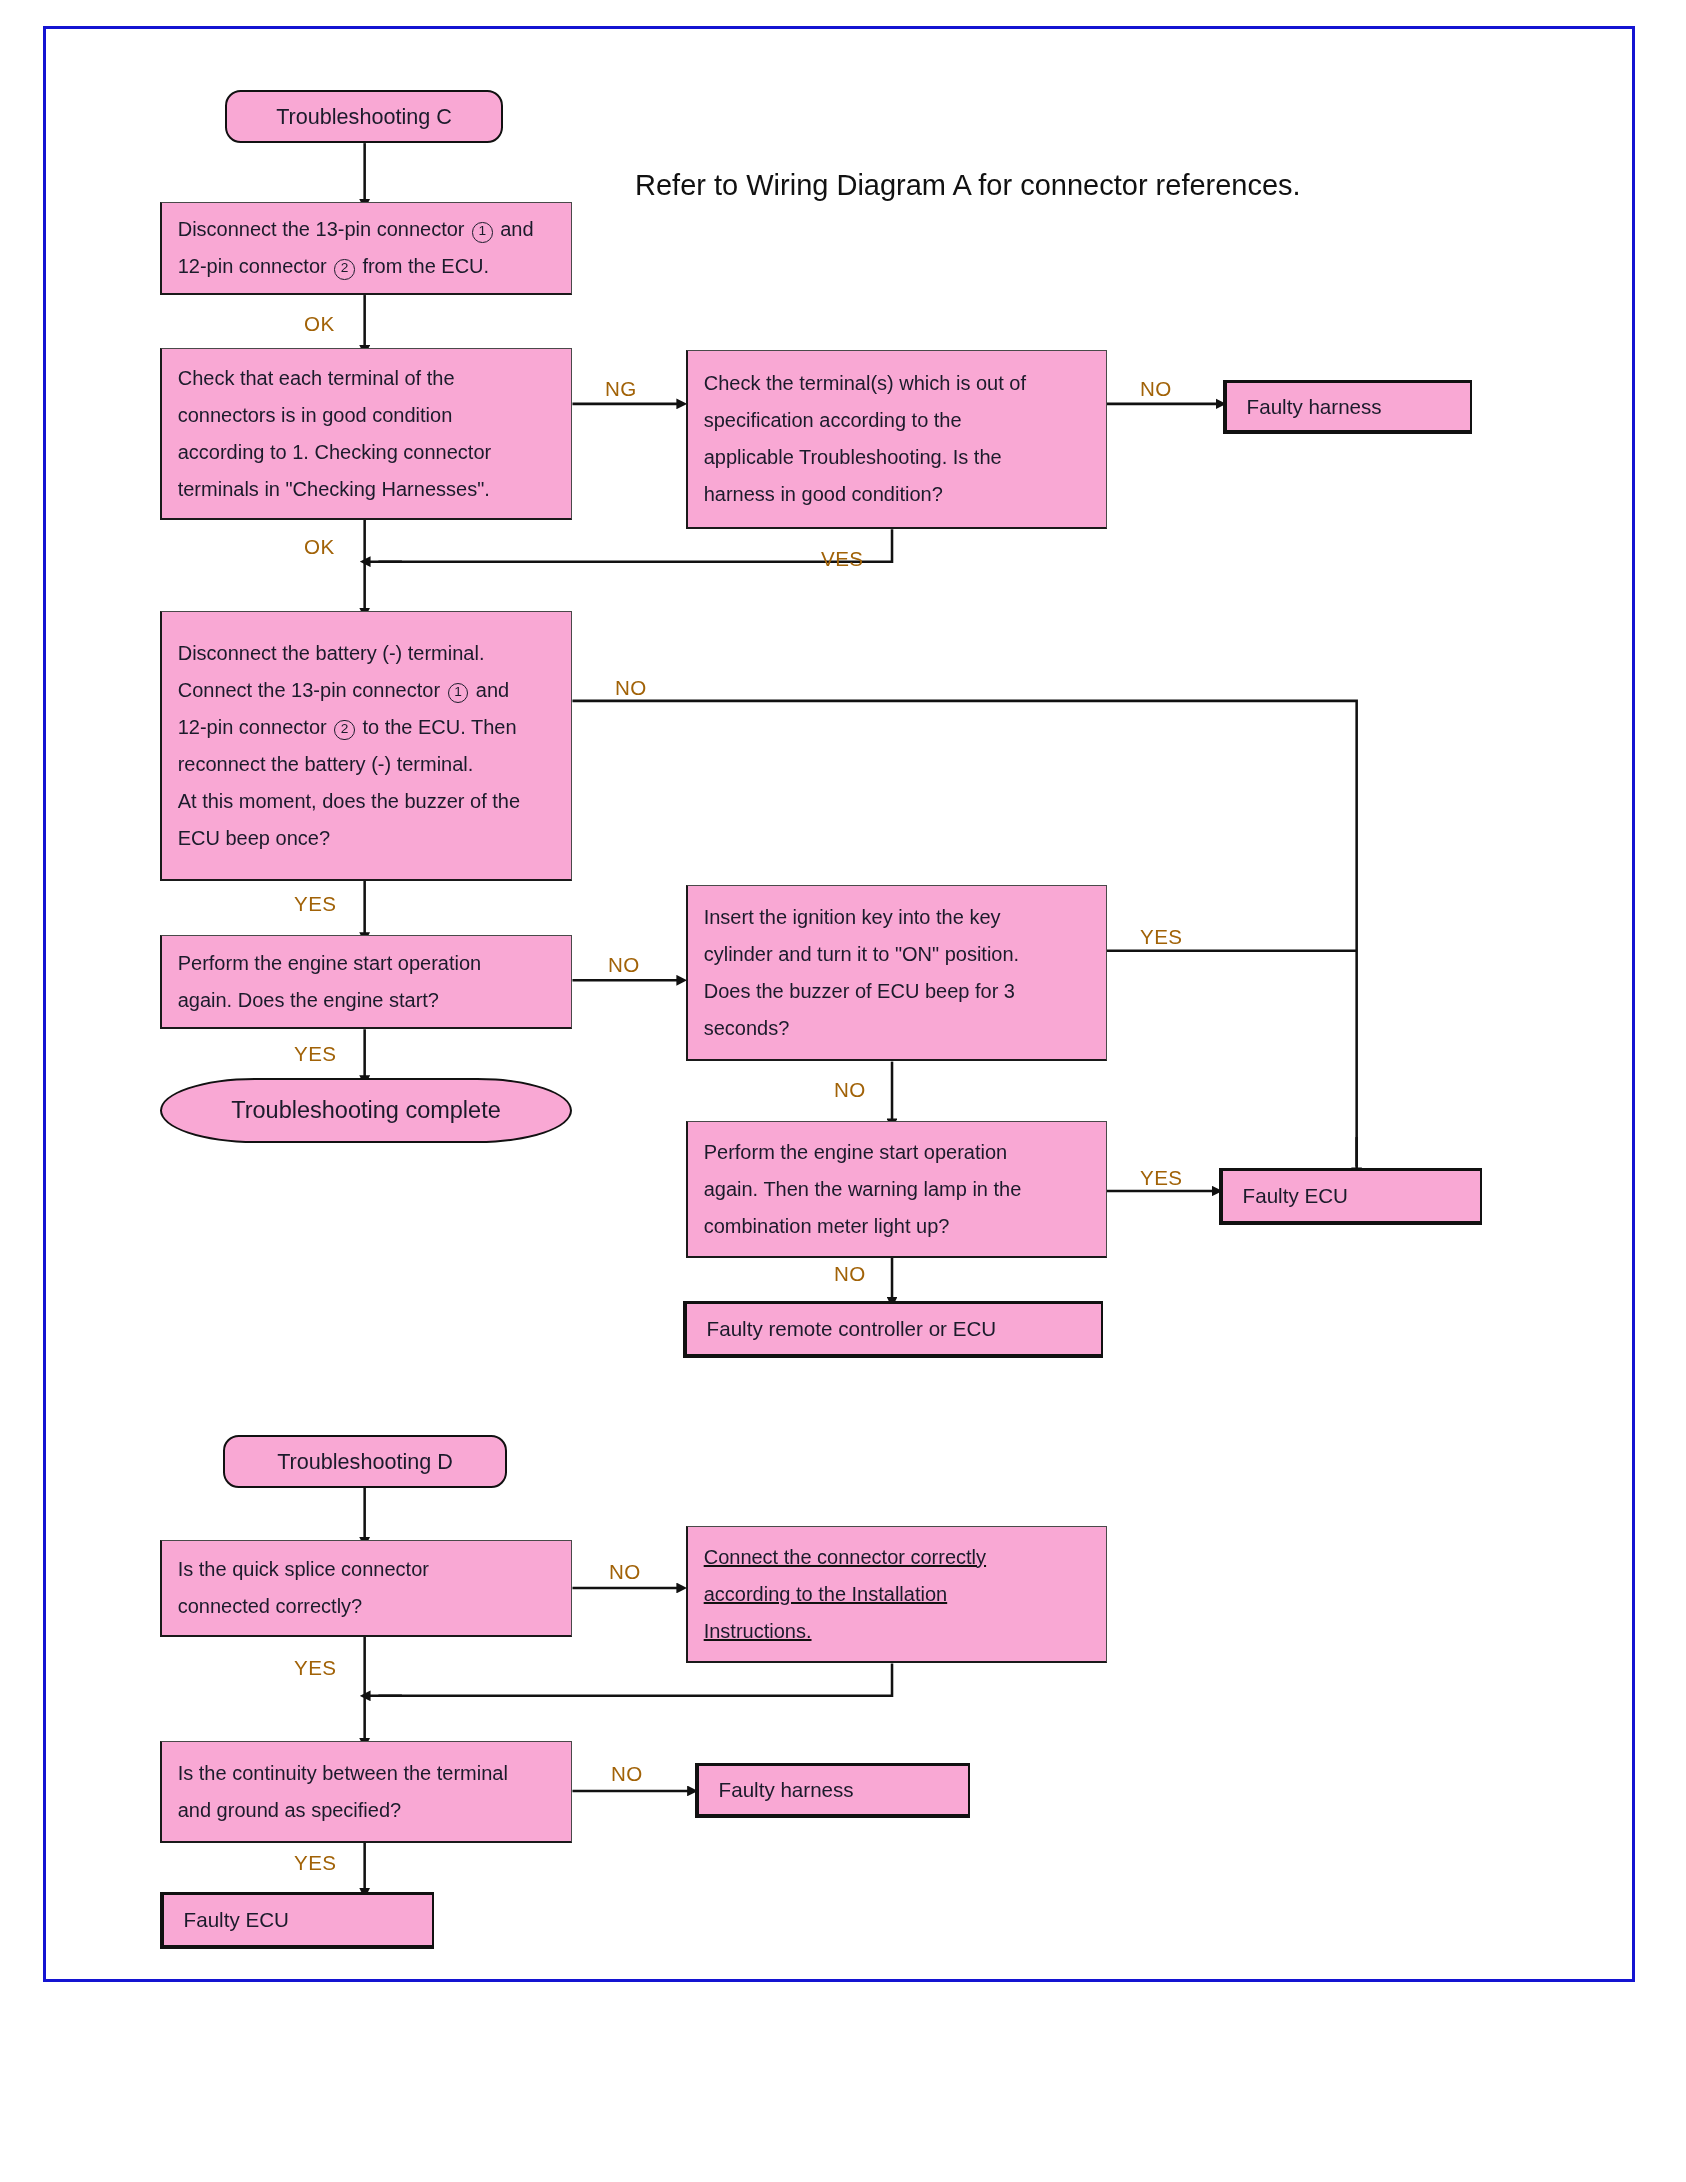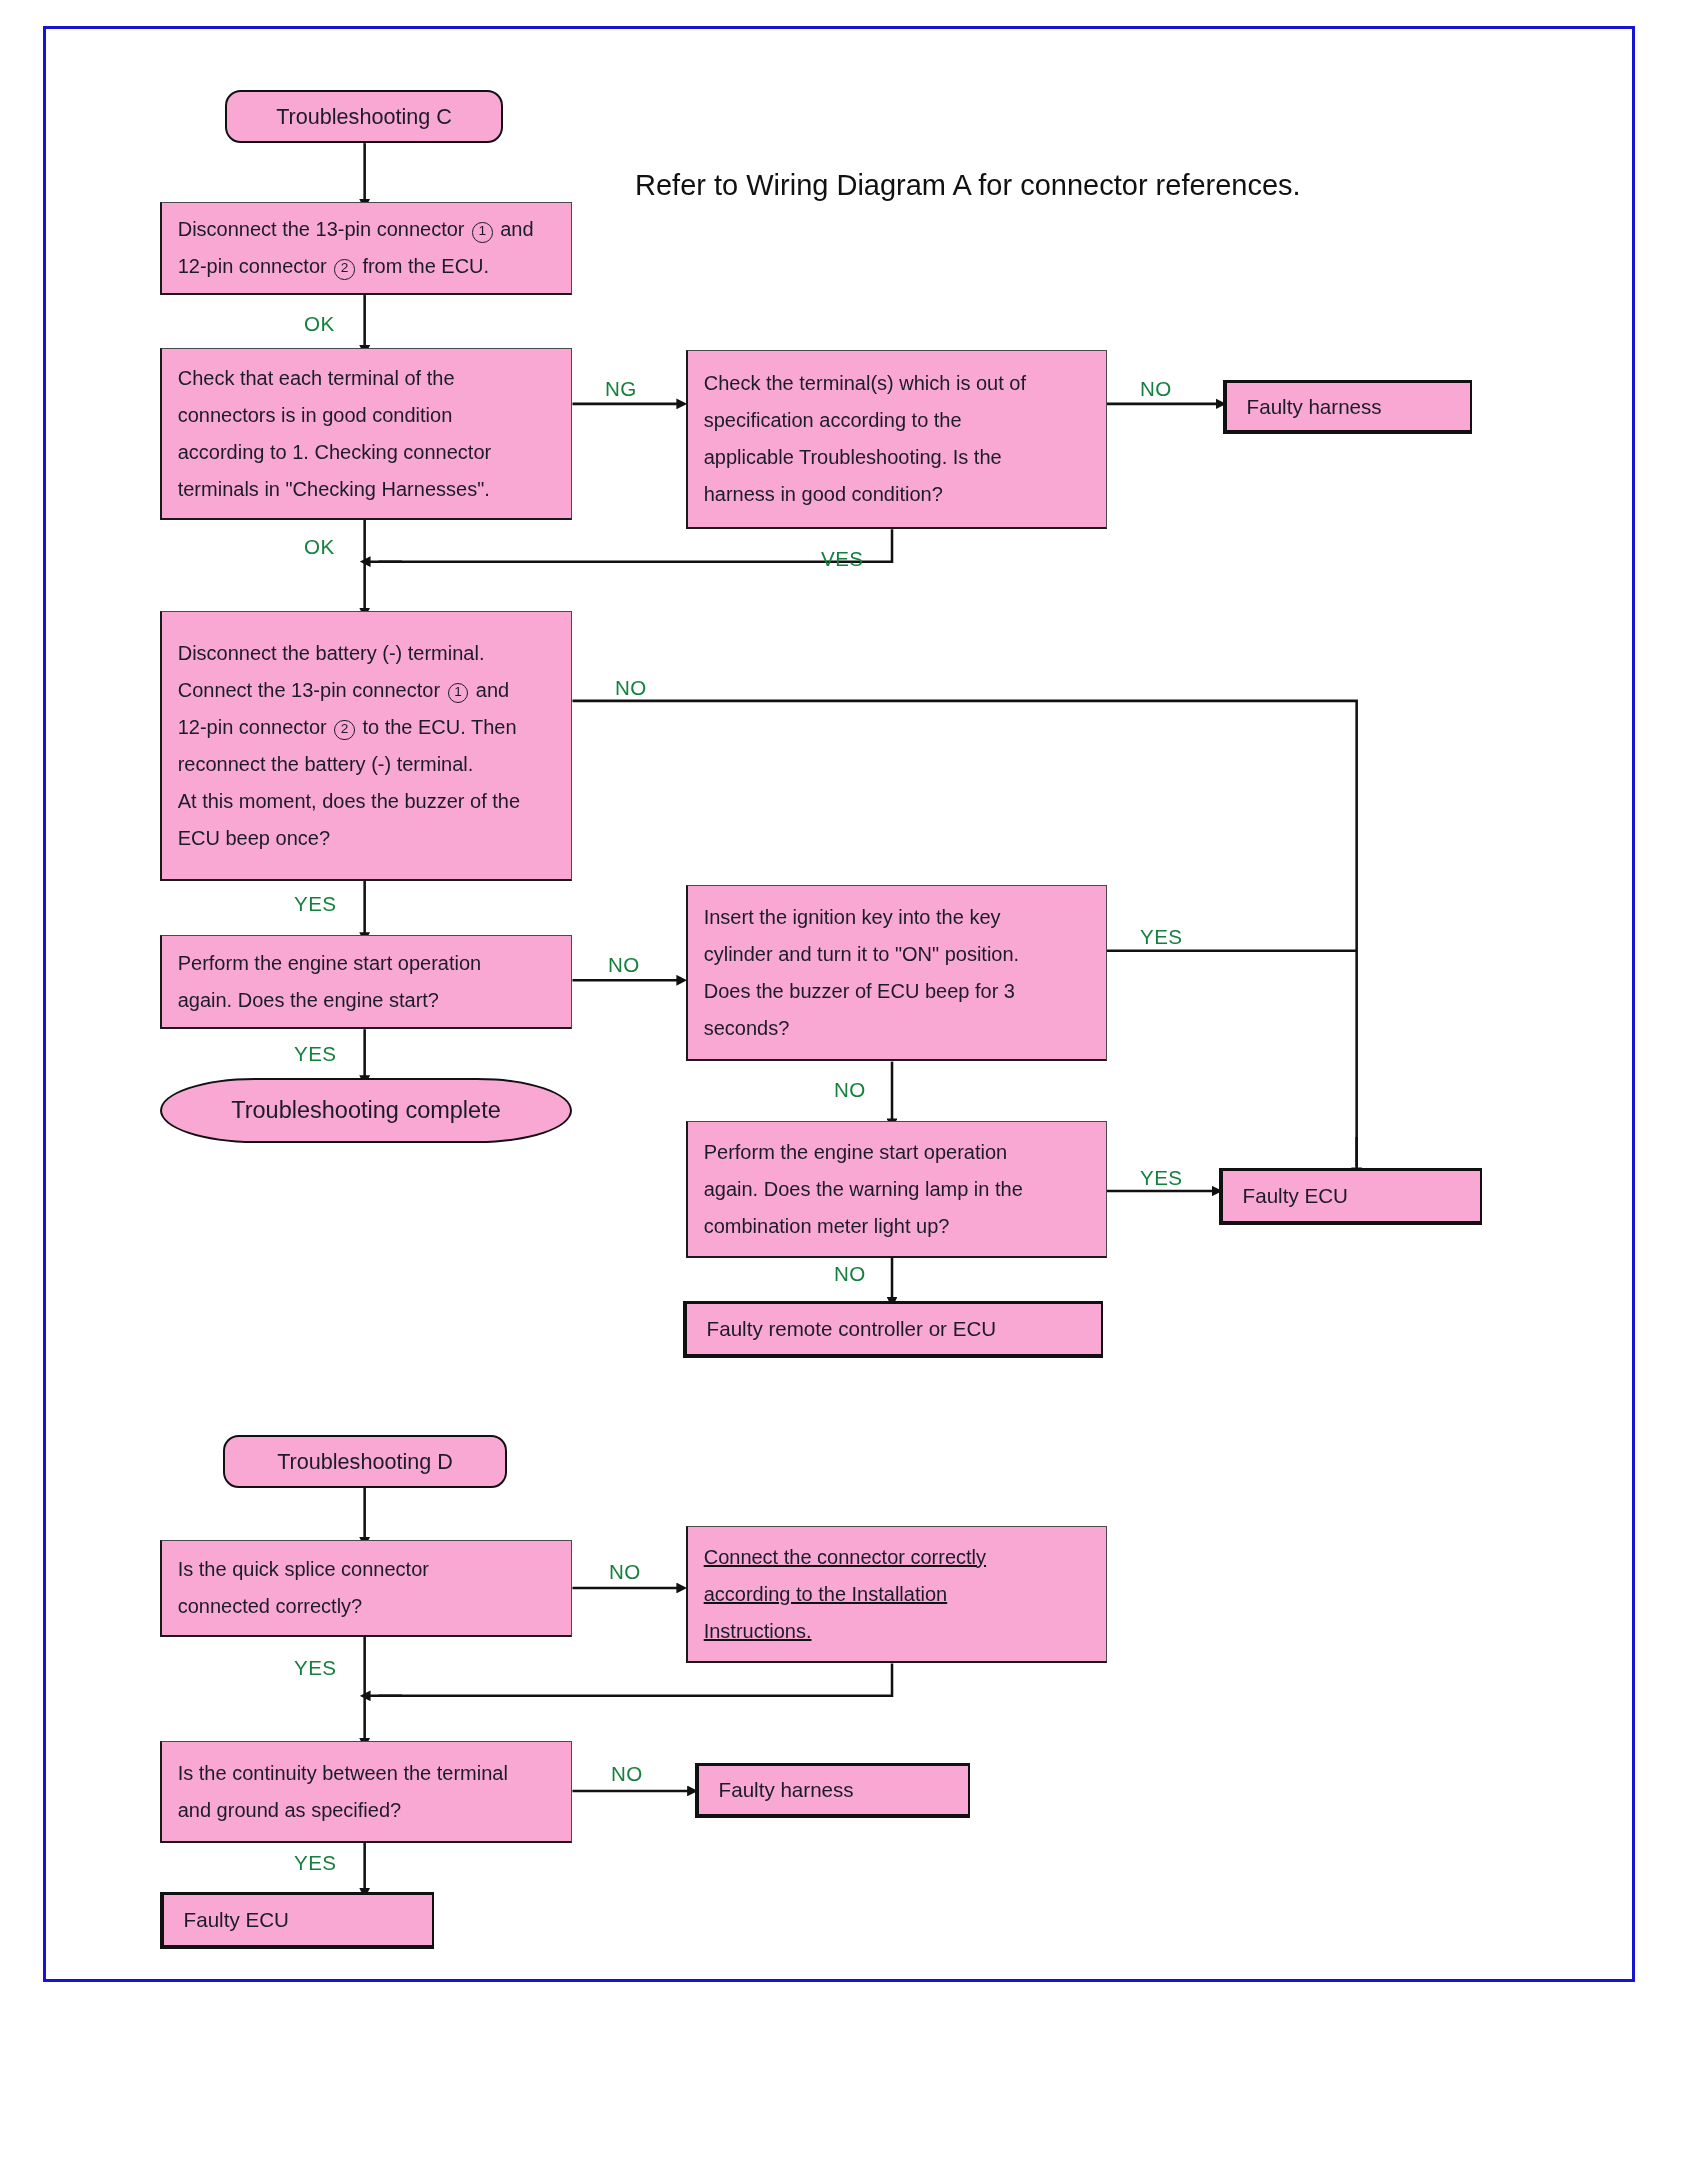--- a/index.html
+++ b/index.html
@@ -42,21 +42,21 @@
   .result{
     border:2px solid #111;
     border-left:4.9px solid #111;
     border-bottom:4.9px solid #111;
     border-top:3.9px solid #111;
     display:flex;align-items:center;
   }
   .result span{padding-left:19.6px;font-size:20.6px;color:#1b1b2b;}
   
   .elabel{
-    position:absolute;font-size:20.6px;color:#15803d;
+    position:absolute;font-size:20.6px;color:#a16207;
     letter-spacing:0.4px;white-space:nowrap;
   }
   
   #note{
     position:absolute;font-size:29px;color:#111;white-space:nowrap;
   }
   
   #caption{
     position:absolute;left:23.5px;top:2049px;
     font-size:42px;font-weight:bold;color:#000;white-space:nowrap;
@@ -208,21 +208,21 @@
       <p>Insert the ignition key into the key</p>
       <p>cylinder and turn it to "ON" position.</p>
       <p>Does  the  buzzer  of  ECU  beep  for  3</p>
       <p>seconds?</p>
     </div>
   </div>
 
   <div class="node proc" style="left:686px;top:1121px;width:421px;height:137px;">
     <div class="body">
       <p>Perform the engine start operation</p>
-      <p>again. Does the warning lamp in the</p>
+      <p>again. Then the warning lamp in the</p>
       <p>combination meter light up?</p>
     </div>
   </div>
 
   <div class="node result" style="left:1219px;top:1168px;width:263px;height:57px;">
     <span>Faulty ECU</span>
   </div>
 
   <div class="node result" style="left:683px;top:1301px;width:420px;height:57px;">
     <span>Faulty remote controller or ECU</span>

